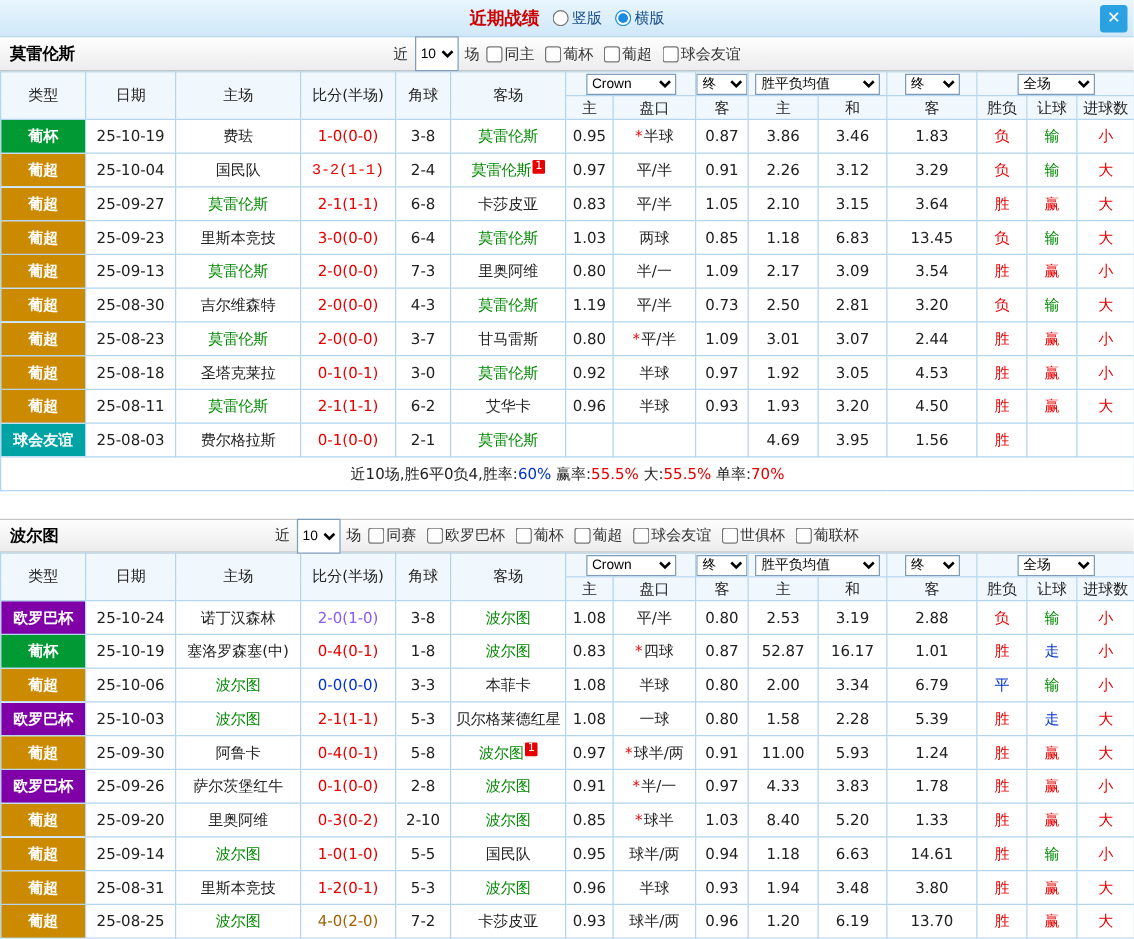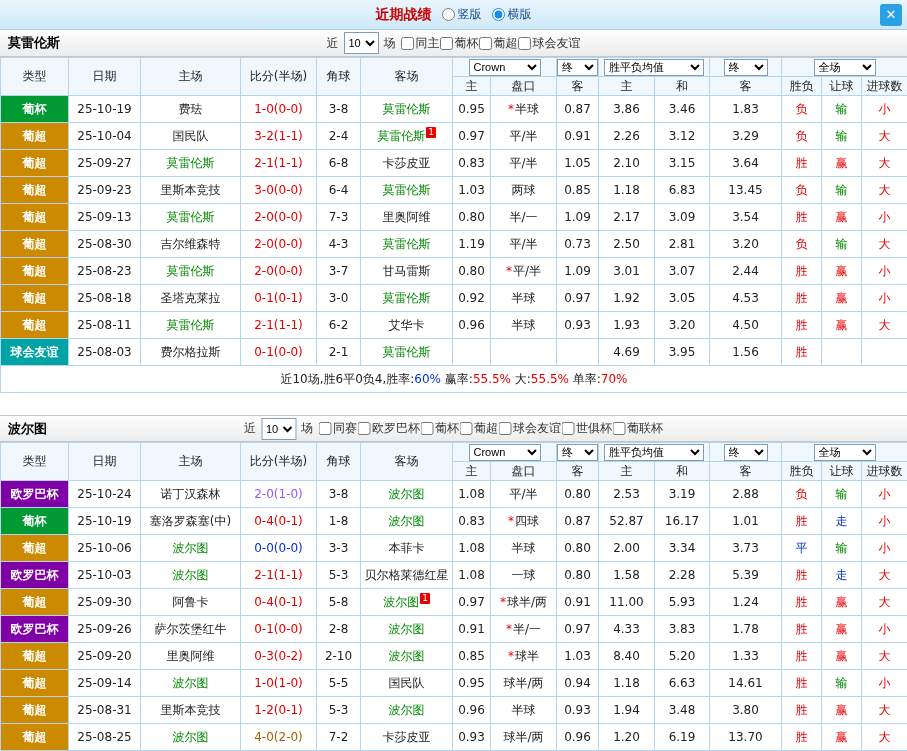--- a/index.html
+++ b/index.html
@@ -14,22 +14,22 @@
   .radio input { accent-color:#1b8ce0; width:13px; height:13px; }
   .close-btn { position:absolute; right:5px; top:4px; width:22px; height:22px; background:#2aa2e2;
     color:#fff; text-align:center; line-height:22px; font-weight:bold; border-radius:3px; cursor:pointer; font-size:13px; }
 
   
   .teambar { position:relative; height:27px; background:linear-gradient(#fefefe,#ececec);
     border-bottom:1px solid #c6c6c6; display:flex; align-items:center; }
   .team-name { font-weight:bold; font-size:13px; color:#000; padding-left:8px; }
   .controls { position:absolute; left:50%; transform:translateX(-50%); display:flex; align-items:center;
     gap:5px; white-space:nowrap; color:#333; }
-  .controls select { font-size:11px; height:22px; border:1px solid #7f9db9; background:#fff; }
-  .filters { display:flex; align-items:center; }
+  .controls select { font-size:11px; height:28px; border:1px solid #7f9db9; background:#fff; }
+  .filters { display:flex; align-items:center; gap:8px; }
   .chk { display:flex; align-items:center; gap:2px; cursor:pointer; }
   .chk input { width:13px; height:13px; }
 
   
   table { width:907px; border-collapse:collapse; table-layout:fixed; }
   th,td { border:1px solid #b3d5ee; text-align:center; font-size:12px; overflow:hidden; white-space:nowrap; }
   thead th { background:#f0f8fe; font-weight:normal; height:19px; color:#222; }
   thead select { font-size:11px; height:17px; border:1px solid #7f9db9; background:#fff; max-width:100%; }
   .sel-book { width:72px; } .sel-final { width:44px; } .sel-avg { width:100px; } .sel-scope { width:62px; }
   tbody td { height:27px; background:#fff; }
@@ -170,21 +170,21 @@
     <td>3.46</td>
     <td>1.83</td>
     <td style="color: rgb(232, 0, 0);">负</td>
     <td style="color: rgb(0, 136, 0);">输</td>
     <td style="color: rgb(232, 0, 0);">小</td>
   </tr>
           <tr>
     <td class="type-cell" style="background: rgb(204, 138, 0);">葡超</td>
     <td>25-10-04</td>
     <td><span class="team-link">国民队</span></td>
-    <td style="color: rgb(232, 0, 0);">3-2(1-1)</td>
+    <td style="color: rgb(232, 0, 0); font-family: Liberation Mono, monospace;">3-2(1-1)</td>
     <td>2-4</td>
     <td><span class="team-link" style="color: rgb(0, 136, 0);">莫雷伦斯</span><span class="badge">1</span></td>
     <td>0.97</td>
     <td><span>平/半</span></td>
     <td>0.91</td>
     <td>2.26</td>
     <td>3.12</td>
     <td>3.29</td>
     <td style="color: rgb(232, 0, 0);">负</td>
     <td style="color: rgb(0, 136, 0);">输</td>
@@ -477,21 +477,21 @@
     <td>25-10-06</td>
     <td><span class="team-link" style="color: rgb(0, 136, 0);">波尔图</span></td>
     <td style="color: rgb(0, 51, 204);">0-0(0-0)</td>
     <td>3-3</td>
     <td><span class="team-link">本菲卡</span></td>
     <td>1.08</td>
     <td><span>半球</span></td>
     <td>0.80</td>
     <td>2.00</td>
     <td>3.34</td>
-    <td>3.73</td>
+    <td>6.79</td>
     <td style="color: rgb(0, 51, 204);">平</td>
     <td style="color: rgb(0, 136, 0);">输</td>
     <td style="color: rgb(232, 0, 0);">小</td>
   </tr>
           <tr>
     <td class="type-cell" style="background: rgb(128, 0, 168);">欧罗巴杯</td>
     <td>25-10-03</td>
     <td><span class="team-link" style="color: rgb(0, 136, 0);">波尔图</span></td>
     <td style="color: rgb(232, 0, 0);">2-1(1-1)</td>
     <td>5-3</td>

